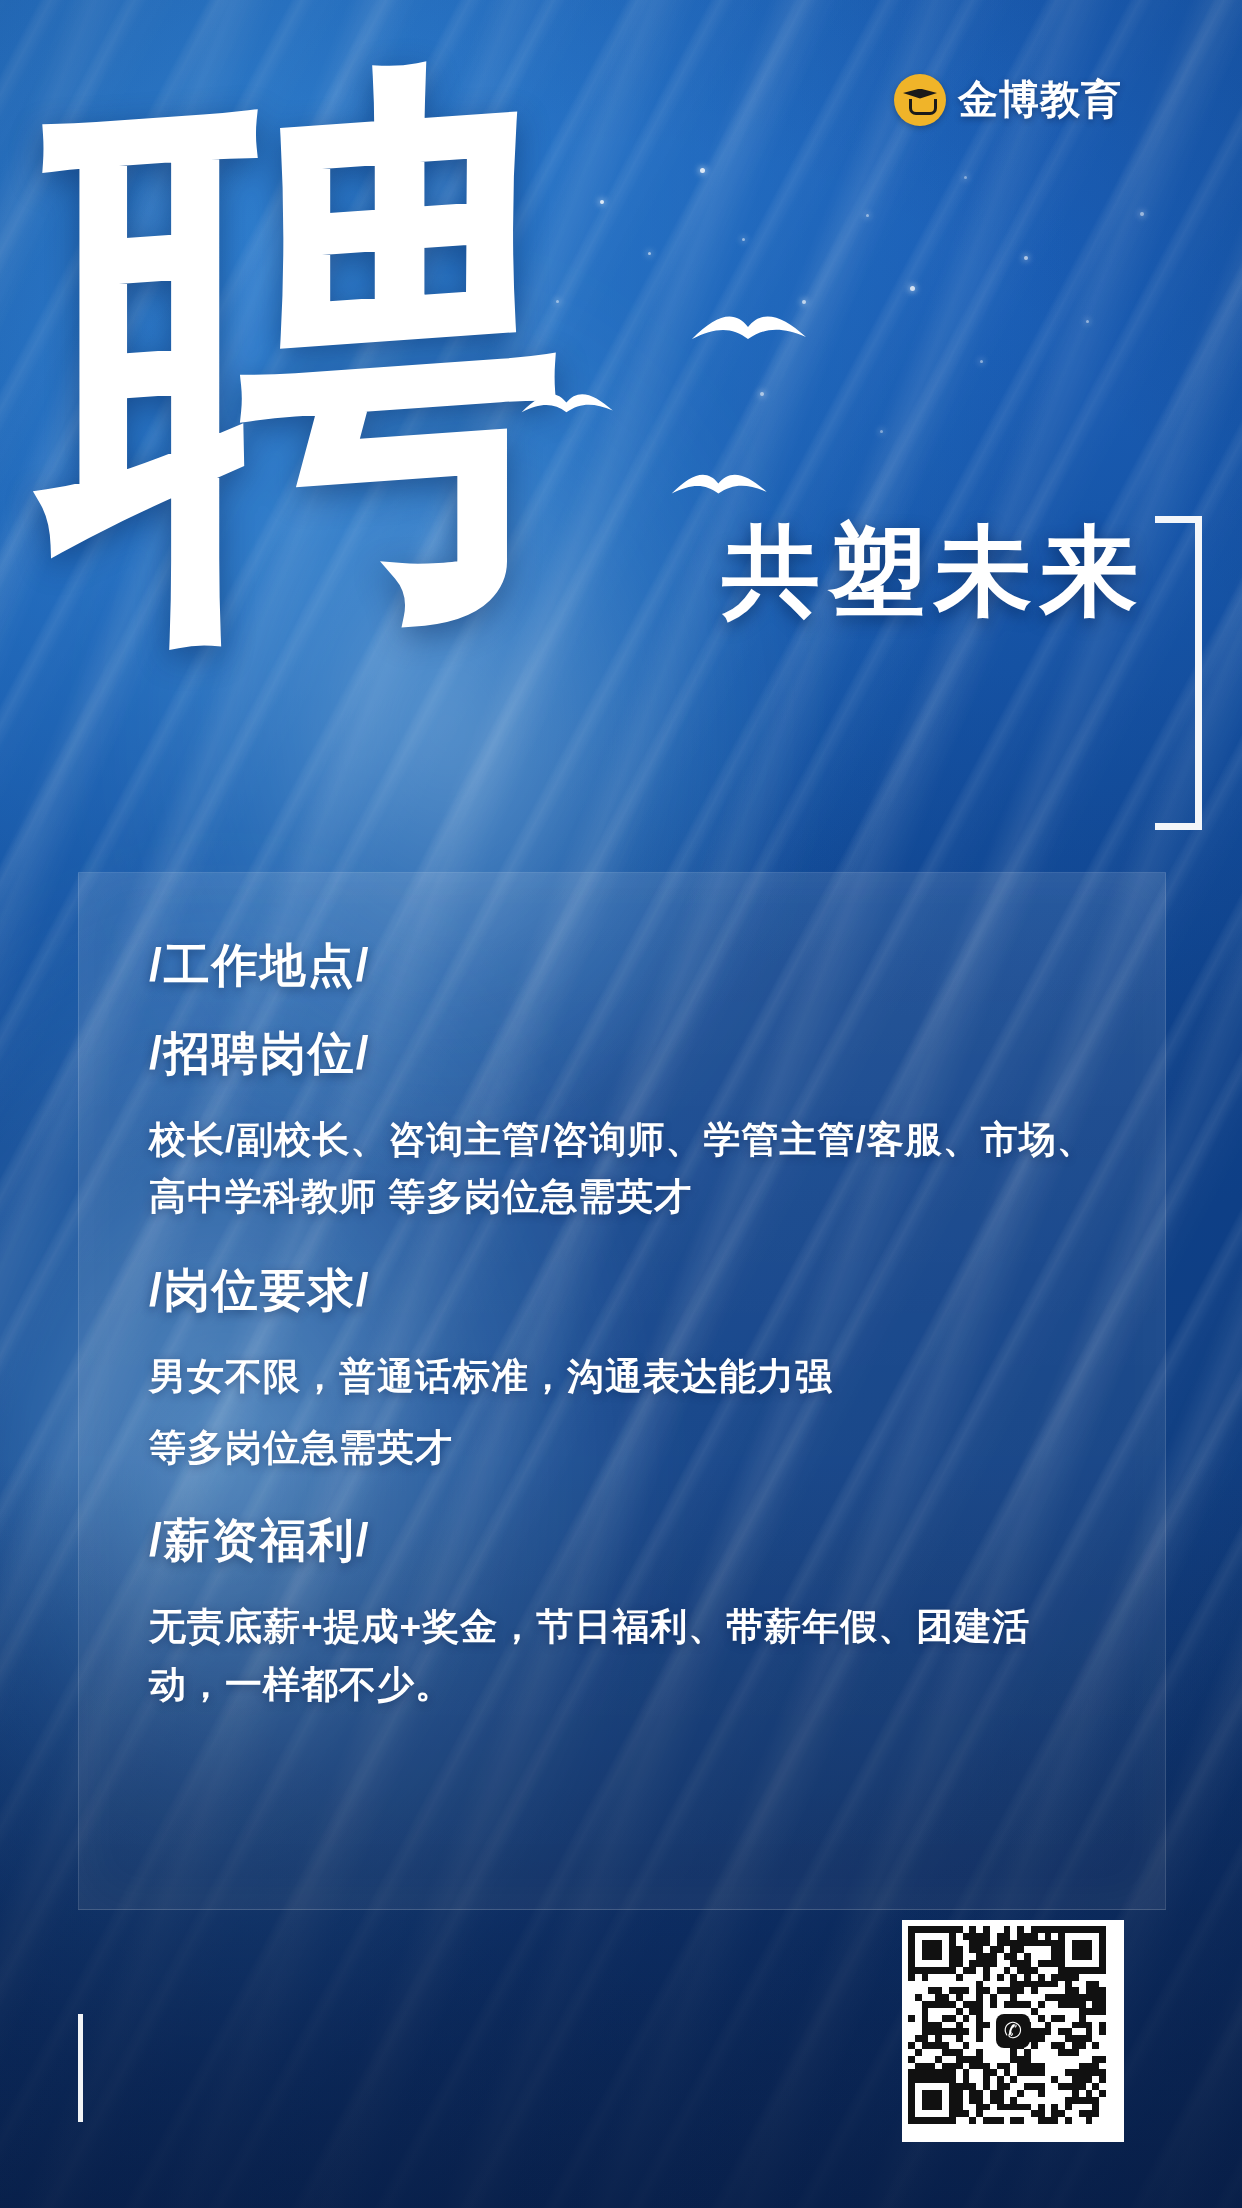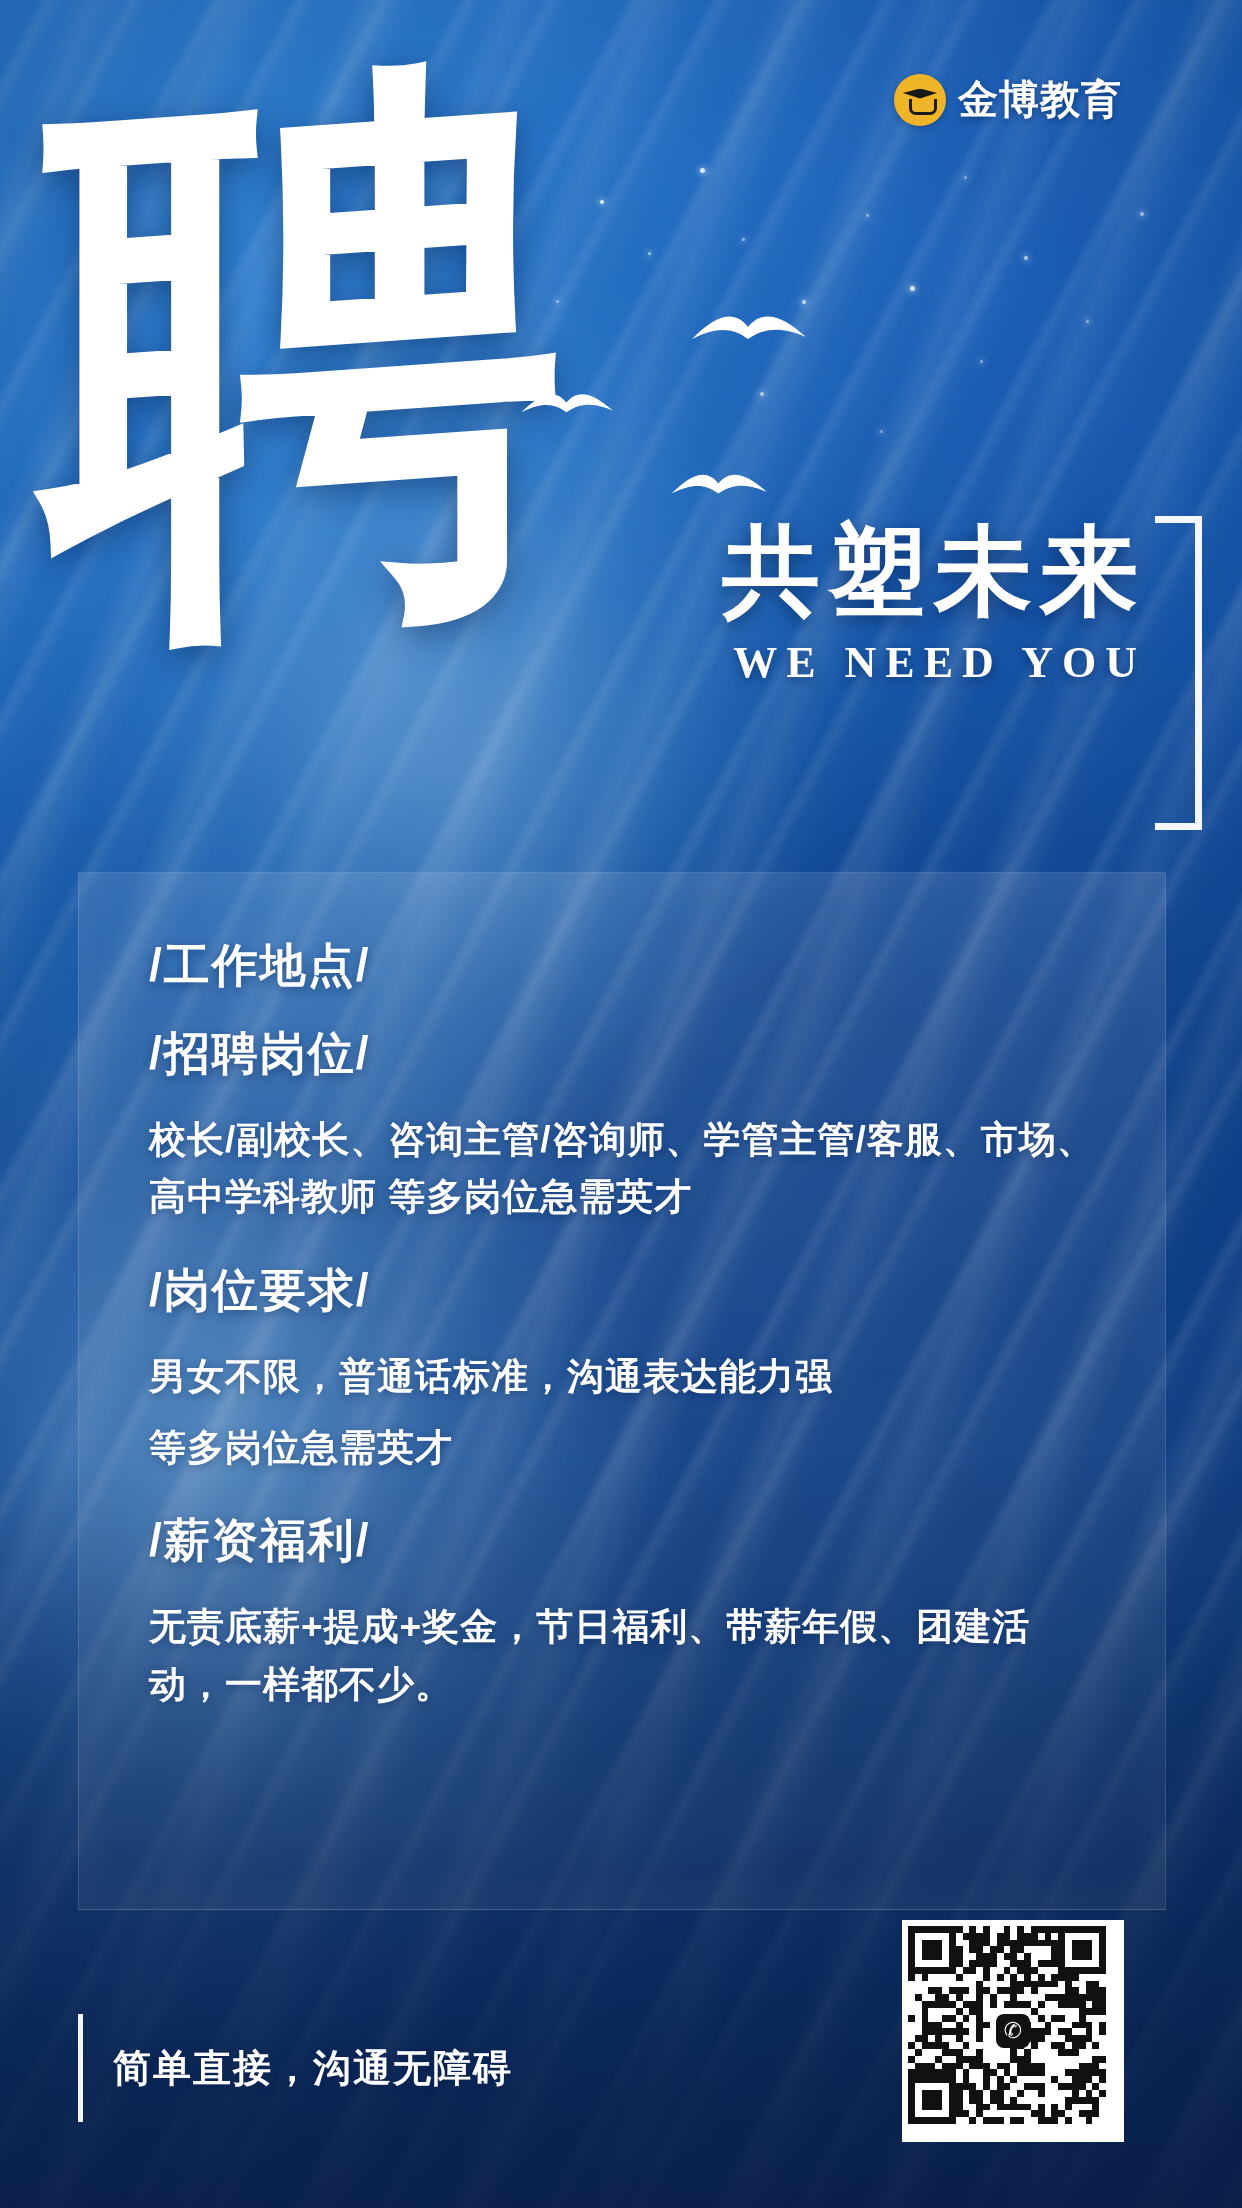--- a/index.html
+++ b/index.html
@@ -368,21 +368,20 @@
       <svg width="100" height="42" viewBox="0 0 120 50" aria-hidden="true">
         <path d="M2 34 C 26 10, 44 4, 58 22 C 72 4, 92 10, 116 32 C 92 22, 76 22, 58 34 C 42 22, 26 22, 2 34 Z" fill="#ffffff"></path>
       </svg>
     </div>
   </div>
 
   <div class="bracket"></div>
 
   <div class="slogan">
     <div class="slogan-main">共塑未来</div>
-    <div class="slogan-en">WE NEED YOU</div>
   </div>
 
   <div class="card">
     <div class="card-inner">
 
       <div class="sec-block">
         <div class="sec-title">/工作地点/</div>
       </div>
 
       <div class="sec-block">
@@ -400,21 +399,20 @@
         <div class="sec-title">/薪资福利/</div>
         <div class="sec-body tight">无责底薪+提成+奖金，节日福利、带薪年假、团建活动，一样都不少。</div>
       </div>
 
     </div>
   </div>
 
   <div class="footer">
     <div class="footer-bar"></div>
     <div class="footer-lines">
-      <div>简单直接，沟通无障碍</div>
     </div>
   </div>
 
   <div class="qr">
     <div class="qr-canvas" id="qr-canvas">
       <div class="qr-logo">
           <span>✆</span>
         </div>
     <i style="left: 47.7931px; top: 0px; width: 6.82759px; height: 6.82759px;"></i>
         <i style="left: 61.4483px; top: 0px; width: 6.82759px; height: 6.82759px;"></i>

